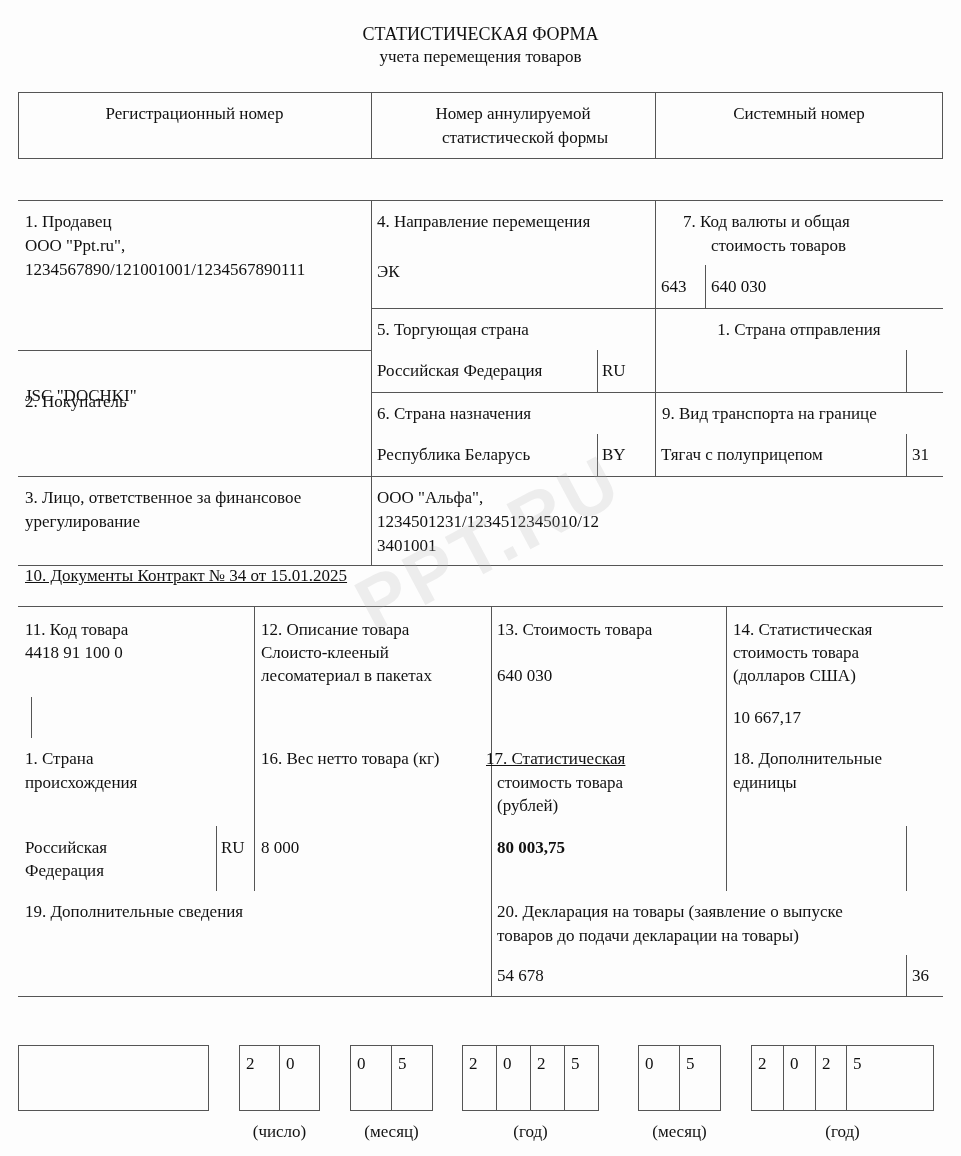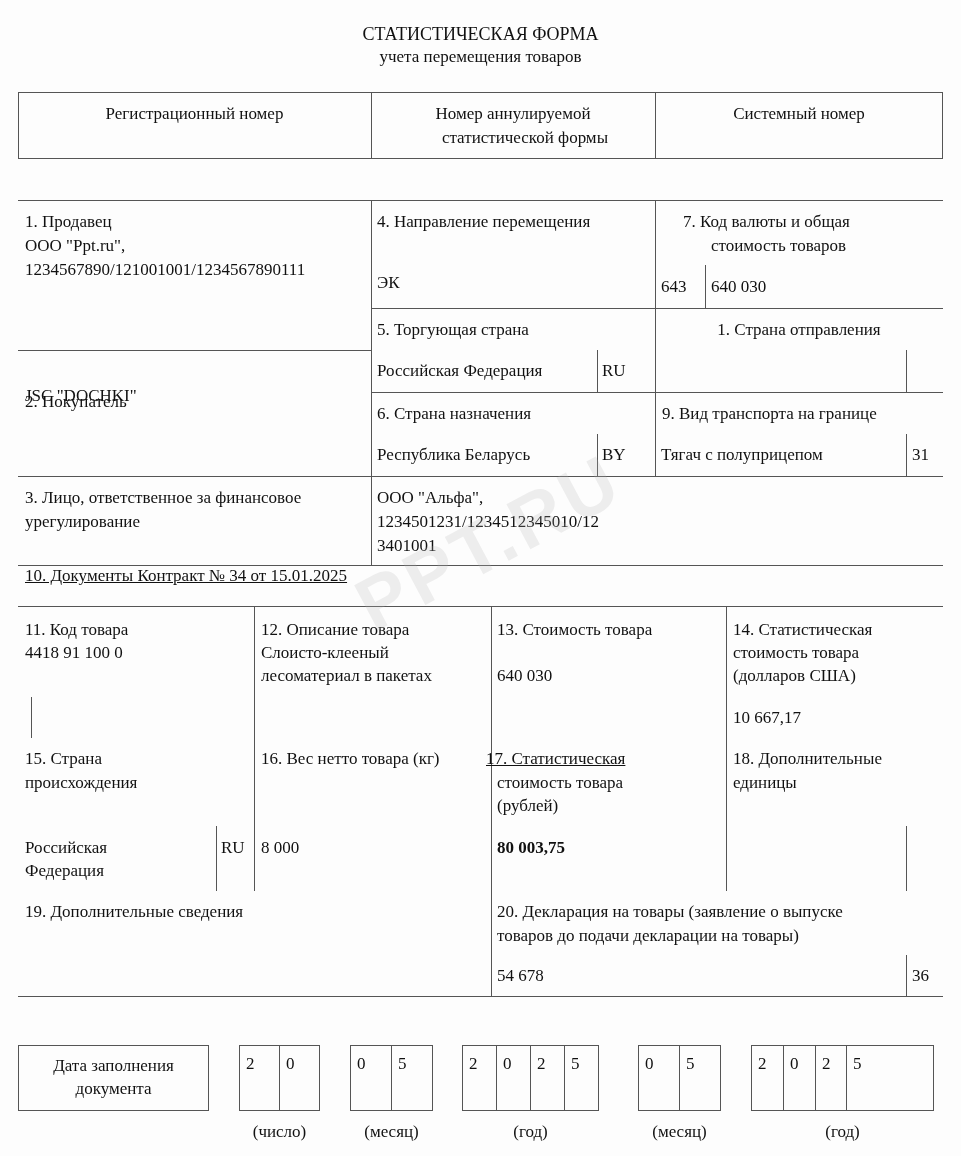--- a/index.html
+++ b/index.html
@@ -45,21 +45,21 @@
 <div class="hl" style="left:18px;top:606px;width:925px;"></div>
 
 <div class="t" style="left:25px;top:210px;">1. Продавец</div>
 <div class="t" style="left:25px;top:234px;">ООО "Ppt.ru",</div>
 <div class="t" style="left:25px;top:258px;">1234567890/121001001/1234567890111</div>
 
 <div class="t" style="left:25px;top:360px;margin-top:30px;">2. Покупатель</div>
 <div class="t" style="left:25px;top:384px;">JSC "DOCHKI"</div>
 
 <div class="t" style="left:377px;top:210px;">4. Направление перемещения</div>
-<div class="t" style="left:377px;top:271px;">ЭК</div>
+<div class="t" style="left:377px;top:260px;">ЭК</div>
 
 <div class="t" style="left:683px;top:210px;">7.  Код валюты и общая</div>
 <div class="t" style="left:711px;top:234px;">стоимость товаров</div>
 <div class="vl" style="left:705px;top:265px;height:43px;"></div>
 <div class="t" style="left:661px;top:275px;">643</div>
 <div class="t" style="left:711px;top:275px;">640 030</div>
 
 <div class="t" style="left:377px;top:318px;">5. Торгующая страна</div>
 <div class="vl" style="left:597px;top:350px;height:42px;"></div>
 <div class="t" style="left:377px;top:359px;">Российская Федерация</div>
@@ -101,21 +101,21 @@
 <div class="t" style="left:261px;top:664px;">лесоматериал в пакетах</div>
 
 <div class="t" style="left:497px;top:618px;">13. Стоимость товара</div>
 <div class="t" style="left:497px;top:664px;">640 030</div>
 
 <div class="t" style="left:733px;top:618px;">14. Статистическая</div>
 <div class="t" style="left:733px;top:641px;">стоимость товара</div>
 <div class="t" style="left:733px;top:664px;text-align:center;">(долларов США)</div>
 <div class="t" style="left:733px;top:706px;">10 667,17</div>
 
-<div class="t" style="left:25px;top:747px;">15. Страна</div>
+<div class="t" style="left:25px;top:747px;">1. Страна</div>
 <div class="t" style="left:25px;top:771px;">происхождения</div>
 <div class="vl" style="left:216px;top:826px;height:65px;"></div>
 <div class="t" style="left:25px;top:836px;">Российская</div>
 <div class="t" style="left:25px;top:859px;">Федерация</div>
 <div class="t" style="left:221px;top:836px;">RU</div>
 
 <div class="t" style="left:261px;top:747px;">16. Вес нетто товара (кг)</div>
 <div class="t" style="left:261px;top:836px;">8 000</div>
 
 <div class="t" style="left:486px;top:747px;text-decoration:underline;">17. Статистическая</div>
@@ -132,22 +132,20 @@
 
 <div class="t" style="left:497px;top:900px;">20. Декларация на товары (заявление о выпуске</div>
 <div class="t" style="left:497px;top:924px;">товаров до подачи декларации на товары)</div>
 <div class="vl" style="left:906px;top:955px;height:41px;"></div>
 <div class="t" style="left:497px;top:964px;">54 678</div>
 <div class="t" style="left:912px;top:964px;">36</div>
 
 <div class="hl" style="left:18px;top:996px;width:925px;"></div>
 
 <div class="box" style="left:18px;top:1045px;width:191px;height:66px;">
-  <div class="t center" style="left:0;width:100%;top:8px;">Дата заполнения</div>
-  <div class="t center" style="left:0;width:100%;top:31px;">документа</div>
 </div>
 
 <div class="date-group" style="left:239px;width:81px;">
   <div class="cell-digit" style="left:0;width:40px;">2</div>
   <div class="cell-digit" style="left:40px;width:39px;">0</div>
 </div>
 <div class="cap" style="left:239px;width:81px;">(число)</div>
 
 <div class="date-group" style="left:350px;width:83px;">
   <div class="cell-digit" style="left:0;width:41px;">0</div>

